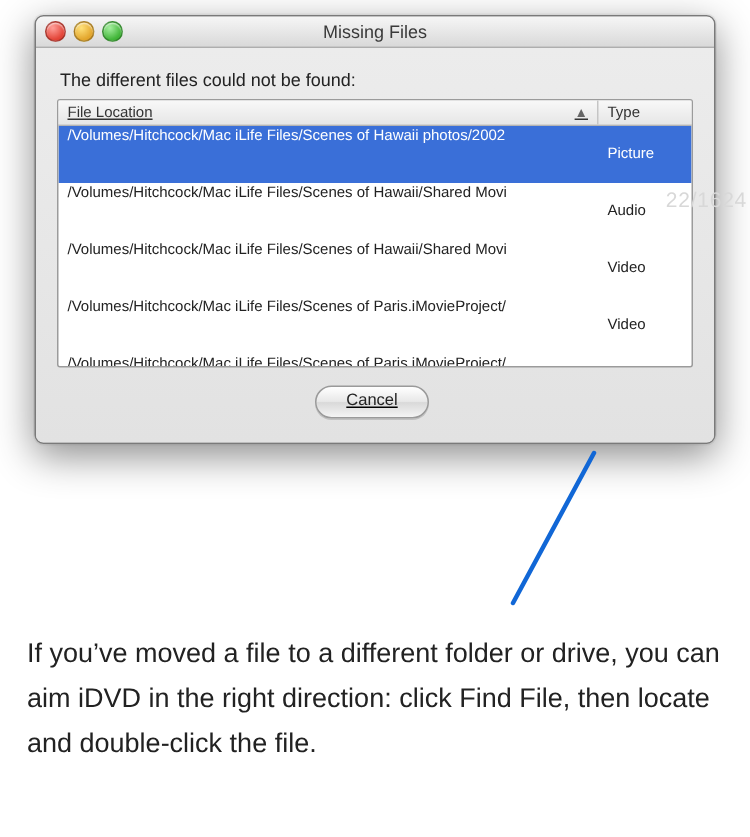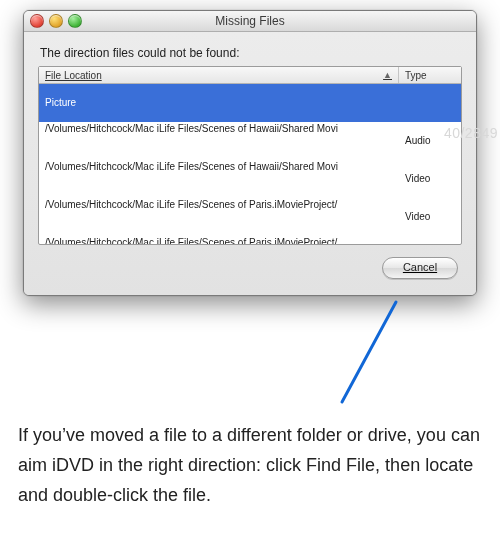--- a/index.html
+++ b/index.html
@@ -113,21 +113,21 @@
     padding: 12px 6px;
   }
   .row.selected {
     background: #3a6fd8;
     color: #fff;
   }
   
   .btn-row {
     margin-top: 12px;
     display: flex;
-    justify-content: flex-end;
+    justify-content: center;
     gap: 10px;
     padding-right: 4px;
     padding-bottom: 2px;
     text-decoration: underline;
   }
   .aqua-btn {
     min-width: 74px;
     height: 20px;
     border-radius: 11px;
     font-size: 11px;
@@ -192,33 +192,34 @@
   <div class="window">
     <div class="titlebar">
       <div class="traffic">
         <div class="tl-btn tl-close"></div>
         <div class="tl-btn tl-min"></div>
         <div class="tl-btn tl-zoom"></div>
       </div>
       <span>Missing Files</span>
     </div>
     <div class="window-body">
-      <div class="message">The direction files could not be found:</div>
+      <div class="message">The different files could not be found:</div>
       <div class="list-frame">
         <div class="list-header">
           <div class="col-loc">
             <span>File Location</span>
             <span class="sort-ind">▲</span>
           </div>
           <div class="col-type">
             <span>Type</span>
           </div>
         </div>
         <div class="list-body" id="list-body">
             <div class="row selected">
+              <div class="c-loc">/Volumes/Hitchcock/Mac iLife Files/Scenes of Hawaii photos/2002</div>
               <div class="c-type">Picture</div>
             </div>
             <div class="row">
               <div class="c-loc">/Volumes/Hitchcock/Mac iLife Files/Scenes of Hawaii/Shared Movi</div>
               <div class="c-type">Audio</div>
             </div>
             <div class="row">
               <div class="c-loc">/Volumes/Hitchcock/Mac iLife Files/Scenes of Hawaii/Shared Movi</div>
               <div class="c-type">Video</div>
             </div>
@@ -238,13 +239,13 @@
     </div>
   </div>
 </div>
 
 <svg class="callout-line">
   <line x1="74" y1="4" x2="20" y2="104"></line>
 </svg>
 
 <div class="caption">If you’ve moved a file to a different folder or drive, you can aim iDVD in the right direction: click Find File, then locate and double-click the file.</div>
 
-<div class="wm">40/2849</div>
+<div class="wm">22/1624</div>
 
 </body></html>

